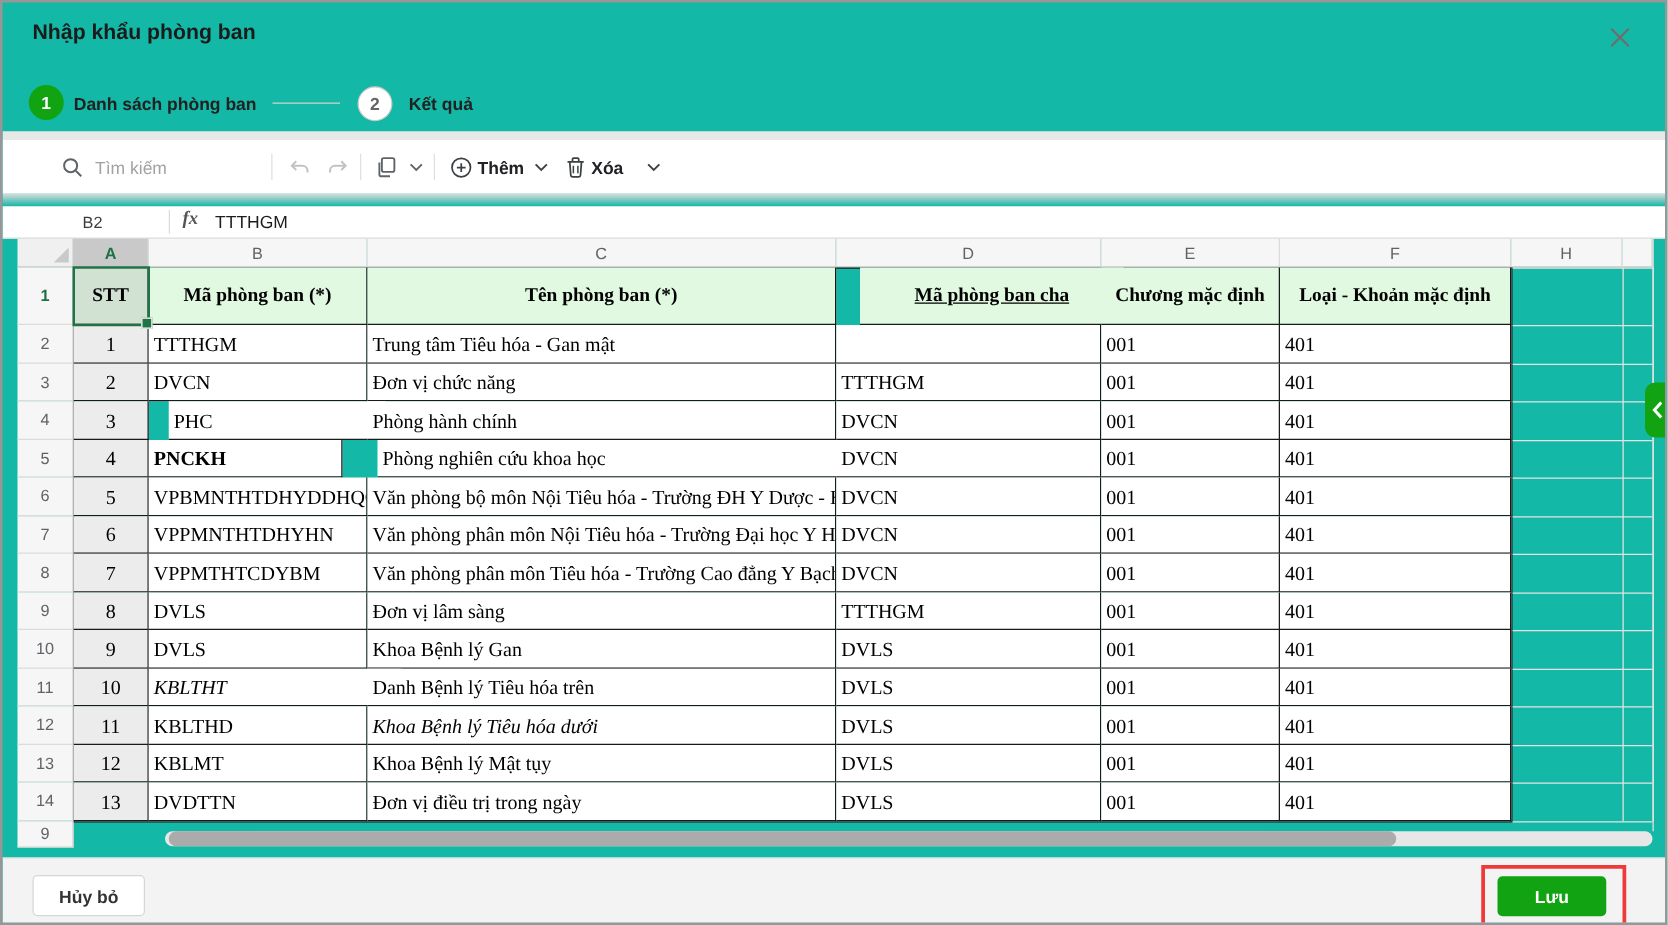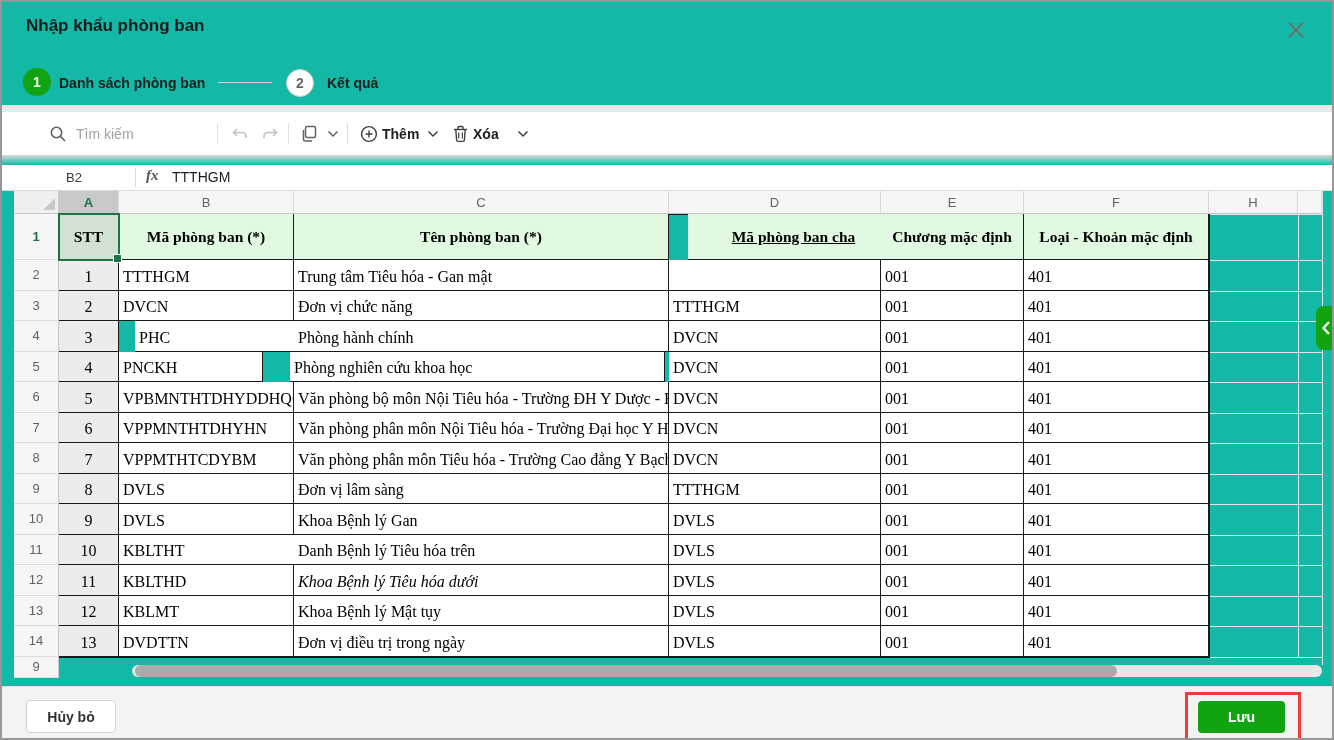--- a/index.html
+++ b/index.html
@@ -214,22 +214,22 @@
       <div class="abs cell" style="left: 667px; top: 288.5px; width: 212px; height: 30.5px;">TTTHGM</div>
       <div class="abs cell" style="left: 879px; top: 288.5px; width: 143px; height: 30.5px;">001</div>
       <div class="abs cell" style="left: 1022px; top: 288.5px; width: 185px; height: 30.5px;">401</div>
       <div class="abs cell acol" style="left: 57px; top: 319px; width: 60px; height: 30.5px;">3</div>
       <div class="abs cell" style="left: 133px; top: 319px; width: 175px; height: 30.5px;">PHC</div>
       <div class="abs cell" style="left: 292px; top: 319px; width: 375px; height: 30.5px;">Phòng hành chính</div>
       <div class="abs cell" style="left: 667px; top: 319px; width: 212px; height: 30.5px;">DVCN</div>
       <div class="abs cell" style="left: 879px; top: 319px; width: 143px; height: 30.5px;">001</div>
       <div class="abs cell" style="left: 1022px; top: 319px; width: 185px; height: 30.5px;">401</div>
       <div class="abs cell acol" style="left: 57px; top: 349.5px; width: 60px; height: 30.5px;">4</div>
-      <div class="abs cell" style="left: 117px; top: 349.5px; width: 144px; height: 30.5px;">PNCKH</div>
-      <div class="abs cell" style="left: 288px; top: 349.5px; width: 375px; height: 30.5px;">Phòng nghiên cứu khoa học</div>
+      <div class="abs cell" style="left: 117px; top: 349.5px; width: 155px; height: 30.5px; font-weight: bold;">PNCKH</div>
+      <div class="abs cell" style="left: 300px; top: 349.5px; width: 375px; height: 30.5px;">Phòng nghiên cứu khoa học</div>
       <div class="abs cell" style="left: 667px; top: 349.5px; width: 212px; height: 30.5px;">DVCN</div>
       <div class="abs cell" style="left: 879px; top: 349.5px; width: 143px; height: 30.5px;">001</div>
       <div class="abs cell" style="left: 1022px; top: 349.5px; width: 185px; height: 30.5px;">401</div>
       <div class="abs cell acol" style="left: 57px; top: 380px; width: 60px; height: 30.5px;">5</div>
       <div class="abs cell" style="left: 117px; top: 380px; width: 175px; height: 30.5px;">VPBMNTHTDHYDDHQG</div>
       <div class="abs cell" style="left: 292px; top: 380px; width: 375px; height: 30.5px;">Văn phòng bộ môn Nội Tiêu hóa - Trường ĐH Y Dược - HN</div>
       <div class="abs cell" style="left: 667px; top: 380px; width: 212px; height: 30.5px;">DVCN</div>
       <div class="abs cell" style="left: 879px; top: 380px; width: 143px; height: 30.5px;">001</div>
       <div class="abs cell" style="left: 1022px; top: 380px; width: 185px; height: 30.5px;">401</div>
       <div class="abs cell acol" style="left: 57px; top: 410.5px; width: 60px; height: 30.5px;">6</div>
@@ -250,21 +250,21 @@
       <div class="abs cell" style="left: 667px; top: 471.5px; width: 212px; height: 30.5px;">TTTHGM</div>
       <div class="abs cell" style="left: 879px; top: 471.5px; width: 143px; height: 30.5px;">001</div>
       <div class="abs cell" style="left: 1022px; top: 471.5px; width: 185px; height: 30.5px;">401</div>
       <div class="abs cell acol" style="left: 57px; top: 502px; width: 60px; height: 30.5px;">9</div>
       <div class="abs cell" style="left: 117px; top: 502px; width: 175px; height: 30.5px;">DVLS</div>
       <div class="abs cell" style="left: 292px; top: 502px; width: 375px; height: 30.5px;">Khoa Bệnh lý Gan</div>
       <div class="abs cell" style="left: 667px; top: 502px; width: 212px; height: 30.5px;">DVLS</div>
       <div class="abs cell" style="left: 879px; top: 502px; width: 143px; height: 30.5px;">001</div>
       <div class="abs cell" style="left: 1022px; top: 502px; width: 185px; height: 30.5px;">401</div>
       <div class="abs cell acol" style="left: 57px; top: 532.5px; width: 60px; height: 30.5px;">10</div>
-      <div class="abs cell" style="left: 117px; top: 532.5px; width: 203px; height: 30.5px;">KBLTHT</div>
+      <div class="abs cell" style="left: 117px; top: 532.5px; width: 203px; height: 30.5px; font-style: italic;">KBLTHT</div>
       <div class="abs cell" style="left: 292px; top: 532.5px; width: 375px; height: 30.5px;">Danh Bệnh lý Tiêu hóa trên</div>
       <div class="abs cell" style="left: 667px; top: 532.5px; width: 212px; height: 30.5px;">DVLS</div>
       <div class="abs cell" style="left: 879px; top: 532.5px; width: 143px; height: 30.5px;">001</div>
       <div class="abs cell" style="left: 1022px; top: 532.5px; width: 185px; height: 30.5px;">401</div>
       <div class="abs cell acol" style="left: 57px; top: 563px; width: 60px; height: 30.5px;">11</div>
       <div class="abs cell" style="left: 117px; top: 563px; width: 175px; height: 30.5px;">KBLTHD</div>
       <div class="abs cell" style="left: 292px; top: 563px; width: 375px; height: 30.5px; font-style: italic;">Khoa Bệnh lý Tiêu hóa dưới</div>
       <div class="abs cell" style="left: 667px; top: 563px; width: 212px; height: 30.5px;">DVLS</div>
       <div class="abs cell" style="left: 879px; top: 563px; width: 143px; height: 30.5px;">001</div>
       <div class="abs cell" style="left: 1022px; top: 563px; width: 185px; height: 30.5px;">401</div>

